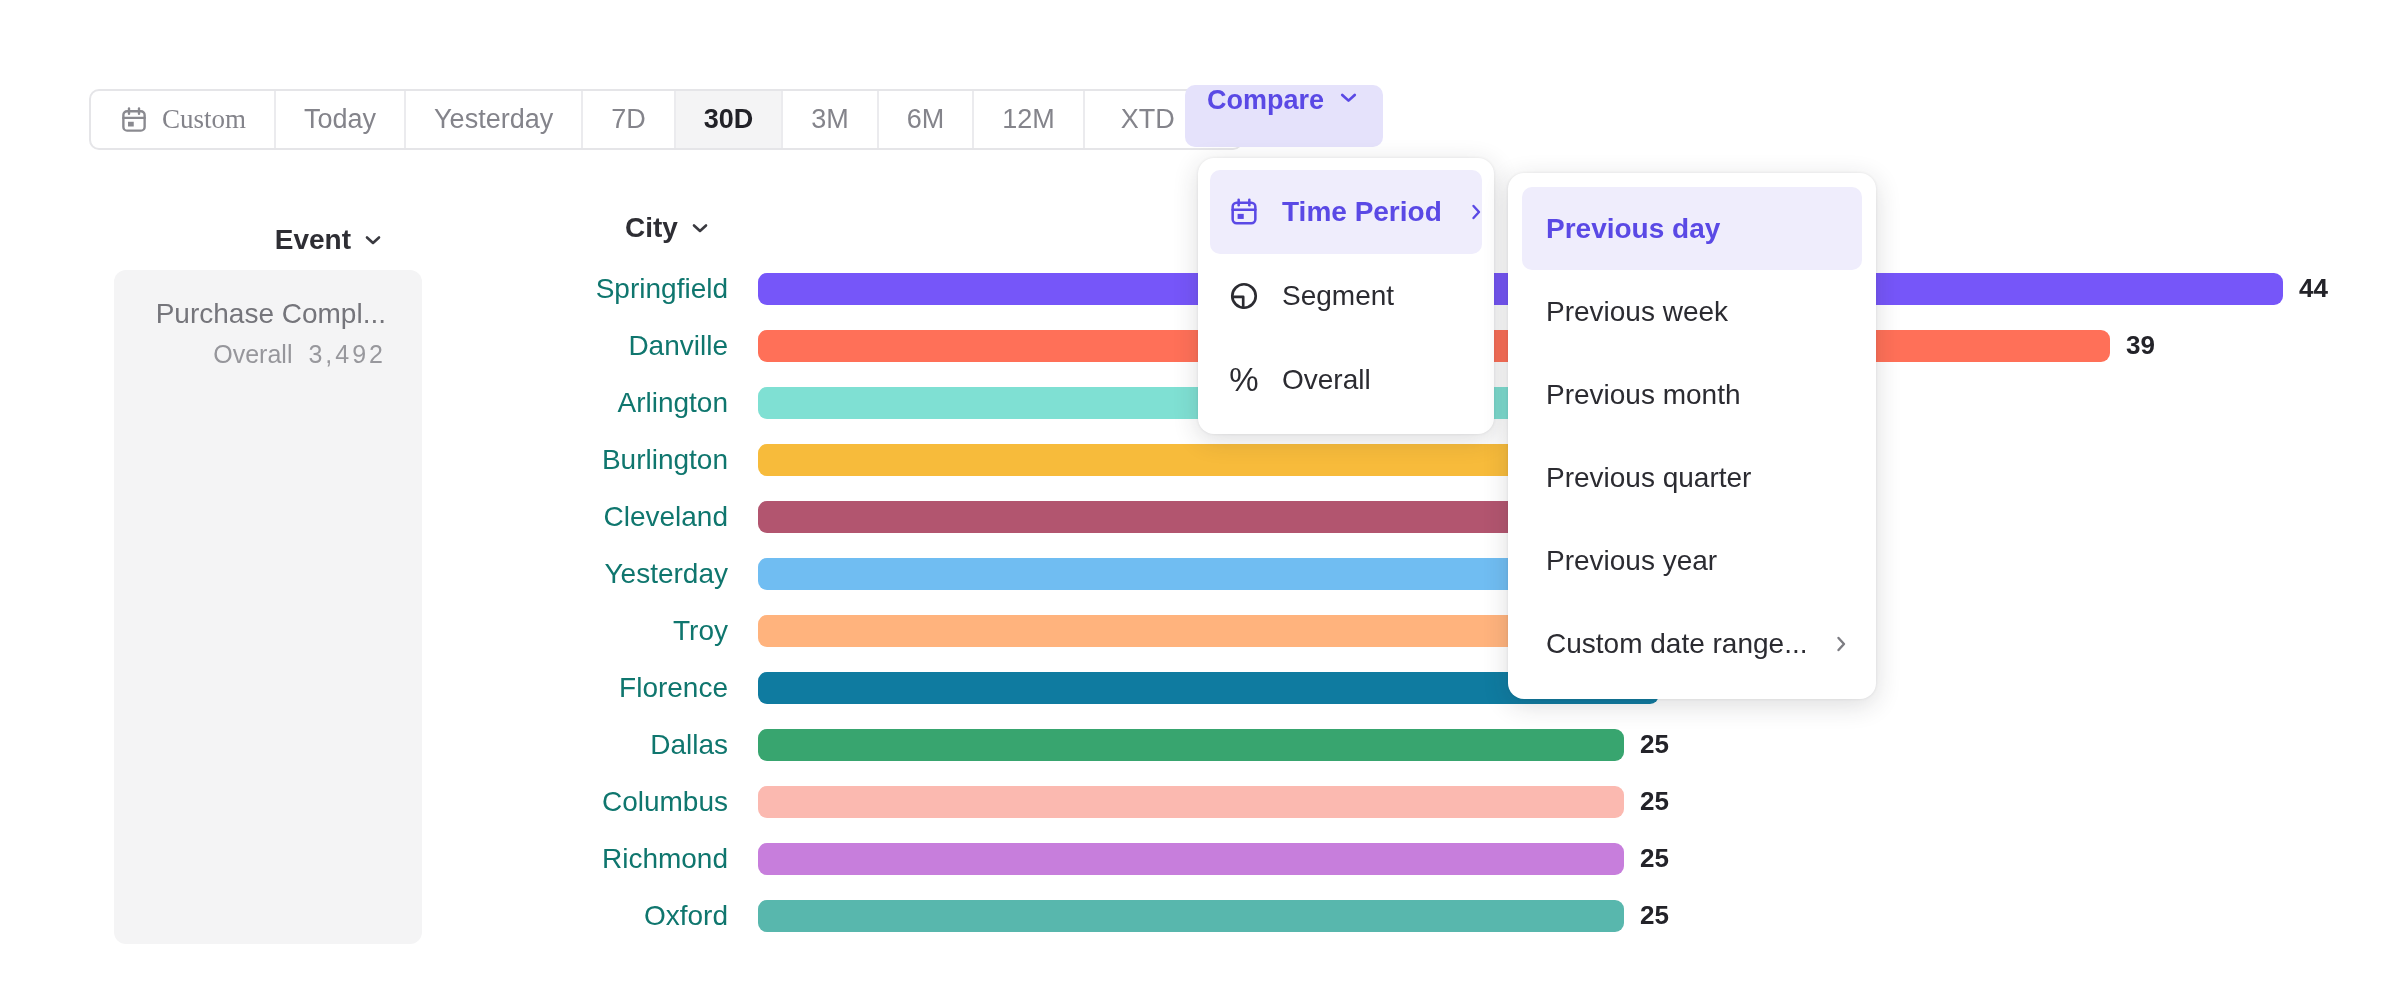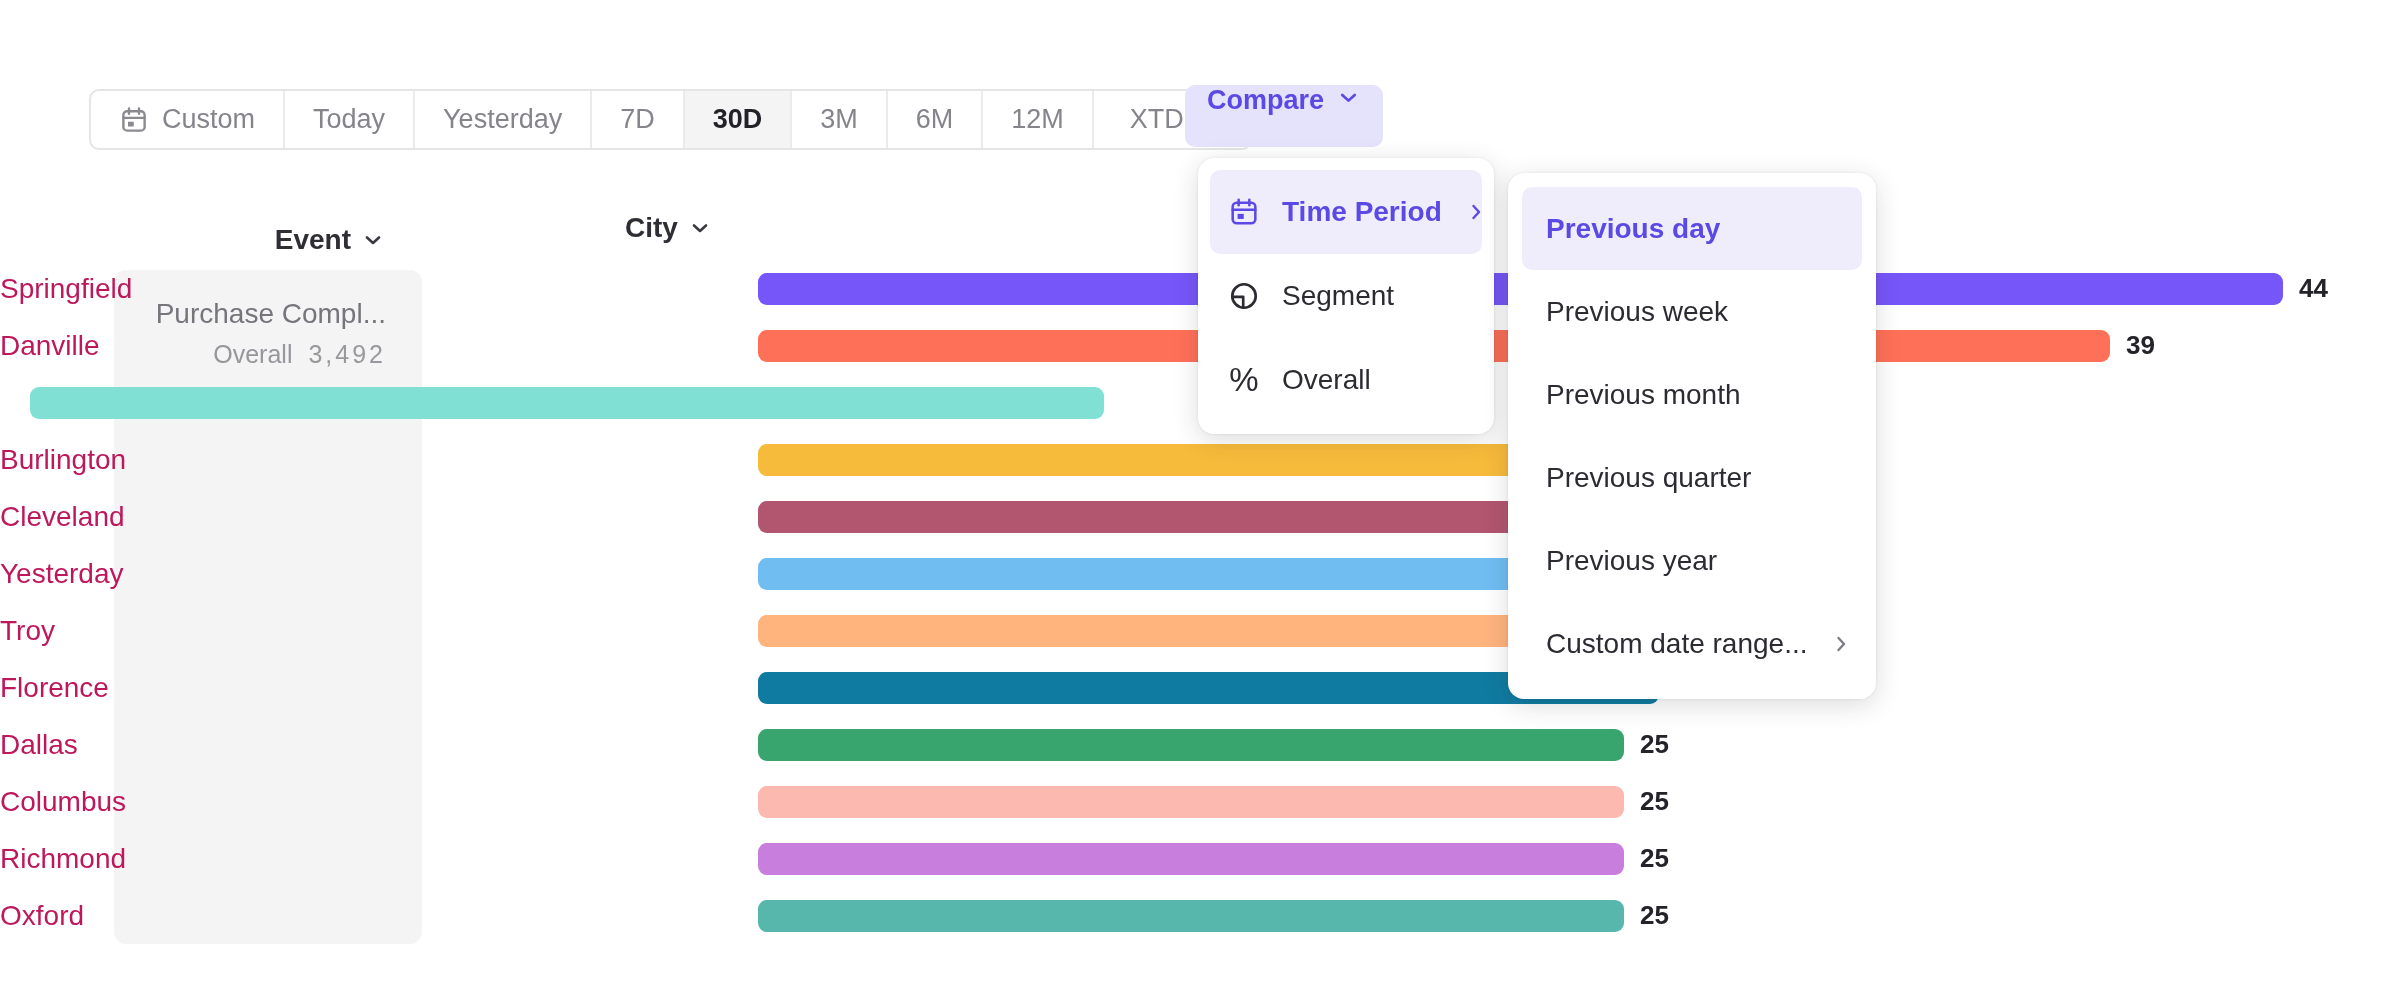--- a/index.html
+++ b/index.html
@@ -11,21 +11,21 @@
   
   .toolbar{
     position:absolute;left:89px;top:89px;height:61px;display:flex;align-items:stretch;
     border:2px solid #E5E5E8;border-radius:10px;background:#fff;box-sizing:border-box;
   }
   .tb-cell{
     display:flex;align-items:center;gap:13px;padding:0 28px;font-size:27px;color:#84848B;
     border-right:2px solid #EBEBEE;cursor:pointer;white-space:nowrap;
   }
   .tb-cell:last-child{border-right:none;border-radius:0 8px 8px 0;padding-left:36px;}
-  .tb-cell:first-child{border-radius:8px 0 0 8px;}
+  .tb-cell:first-child{border-radius:8px 0 0 8px;font-family:Liberation Serif, serif;}
   .tb-cell.sel{background:#F4F4F5;color:#222228;font-weight:700;}
   .tb-cell svg.cal{width:30px;height:30px;color:#8A8A90;}
   svg.chev{width:25px;height:25px;}
   
   .compare{
     position:absolute;left:1185px;top:85px;width:198px;height:62px;border-radius:10px;
     background:#E5E2FB;color:#5A49E5;font-size:27px;font-weight:600;
     display:flex;align-items:flex-start;justify-content:center;gap:12px;cursor:pointer;
   }
   
@@ -40,21 +40,21 @@
   .event-card{
     position:absolute;left:114px;top:270px;width:308px;height:674px;background:#F4F4F5;
     border-radius:12px;box-sizing:border-box;padding:28px 36px 0 18px;text-align:right;cursor:pointer;
   }
   .event-title{font-size:28px;color:#75757B;margin:0 0 10px 0;white-space:nowrap;}
   .event-metric{display:flex;justify-content:flex-end;align-items:baseline;gap:16px;font-size:25px;color:#96969B;}
   .event-metric .mv{letter-spacing:3px;color:#98989D;}
   
   .chart{position:absolute;left:0;top:260px;width:2394px;z-index:1;}
   .crow{display:flex;align-items:center;height:57px;}
-  .clabel{width:728px;font-size:28px;color:#be185d;white-space:nowrap;}
+  .clabel{width:728px;text-align:right;font-size:28px;color:#0f766e;white-space:nowrap;}
   .bar{margin-left:30px;height:32px;border-radius:9px;flex:none;cursor:pointer;}
   .val{margin-left:16px;font-size:26px;font-weight:700;color:#232329;}
   
   .menu{
     position:absolute;background:#fff;border-radius:16px;box-sizing:border-box;
     box-shadow:0 6px 26px rgba(35,35,45,.16),0 0 3px rgba(35,35,45,.09);
     display:flex;flex-direction:column;
   }
   .menu1{left:1198px;top:158px;width:296px;height:276px;padding:12px;z-index:20;}
   .menu2{left:1508px;top:173px;width:368px;height:526px;padding:14px;z-index:21;}
@@ -145,20 +145,21 @@
       <span class="clabel">Springfield</span>
       <div class="bar" style="width: 1525px; background: rgb(118, 86, 249);"></div>
       <span class="val">44</span>
     </div>
     <div class="crow">
       <span class="clabel">Danville</span>
       <div class="bar" style="width: 1352px; background: rgb(255, 112, 88);"></div>
       <span class="val">39</span>
     </div>
     <div class="crow">
+      <span class="clabel">Arlington</span>
       <div class="bar" style="width: 1074px; background: rgb(127, 224, 211);"></div>
     </div>
     <div class="crow">
       <span class="clabel">Burlington</span>
       <div class="bar" style="width: 1040px; background: rgb(247, 187, 59);"></div>
     </div>
     <div class="crow">
       <span class="clabel">Cleveland</span>
       <div class="bar" style="width: 1005px; background: rgb(178, 85, 111);"></div>
     </div>

